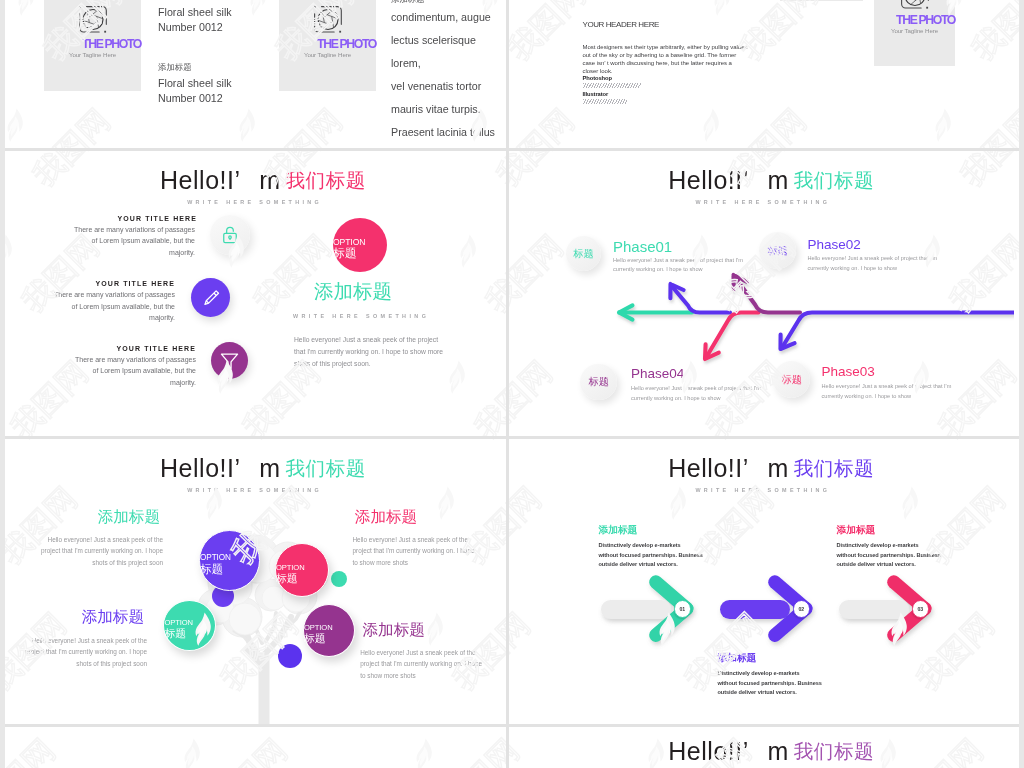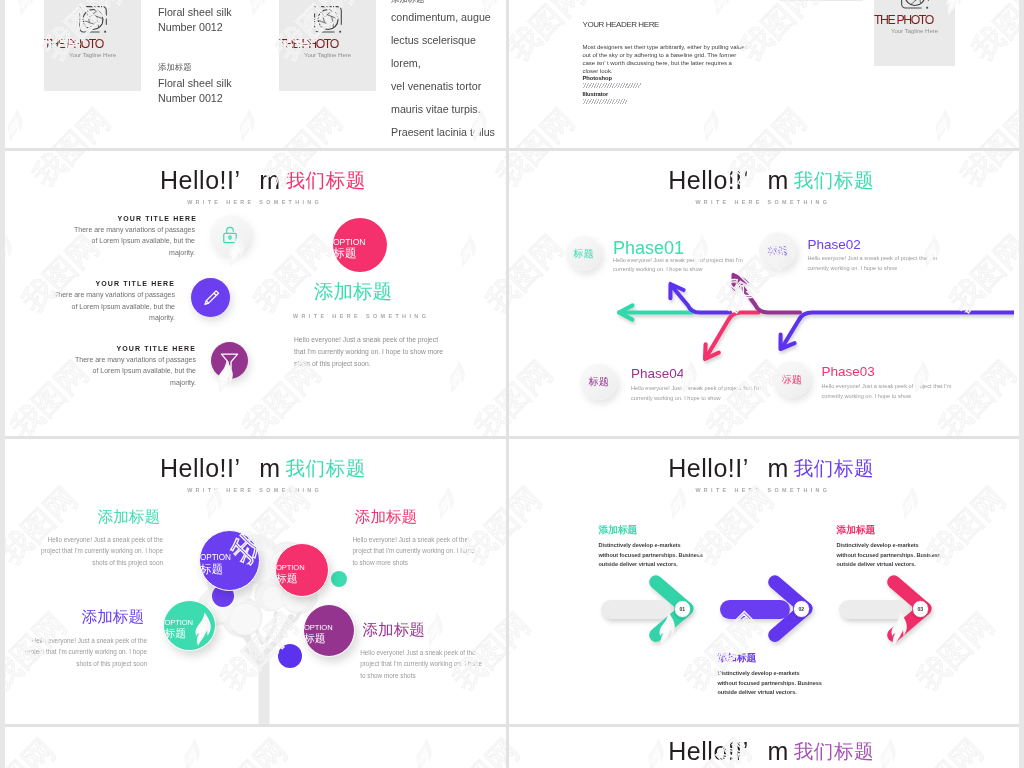--- a/index.html
+++ b/index.html
@@ -17,21 +17,21 @@
       -webkit-text-stroke:1.4px #f4f4f4;color:transparent;
       transform:rotate(-45deg);transform-origin:0 0;white-space:nowrap;}
   .wmmark{position:absolute;width:26px;height:34px;}
 
   
   .hello{font-weight:400;color:#231f20;letter-spacing:0.52px;white-space:nowrap;}
   .whs{letter-spacing:.46em;color:#a9a9ac;font-weight:700;white-space:nowrap;}
 
   
   .photobox{position:absolute;background:#eaeaea;}
-  .photo-title{position:absolute;width:100%;text-align:left;color:#7f1d1d;letter-spacing:.02em;font-weight:400;}
+  .photo-title{position:absolute;width:100%;text-align:right;color:#8b5cf6;letter-spacing:.02em;font-weight:700;}
   .photo-tag{position:absolute;width:100%;text-align:center;color:#8f8f92;letter-spacing:.03em;}
   .s1txt{position:absolute;color:#4a4a4c;line-height:1.45;white-space:pre-line;}
 
   
   .tt{position:absolute;text-align:right;color:#231f20;font-weight:700;letter-spacing:1.1px;white-space:nowrap;font-size:7.0px;padding-right:1.1px;margin-right:-1.1px;}
   .tb{position:absolute;text-align:right;color:#6e6e72;font-size:7.0px;line-height:11.6px;}
   .iconcircle{position:absolute;border-radius:50%;display:flex;align-items:center;justify-content:center;}
   .optcircle{position:absolute;border-radius:50%;display:flex;flex-direction:column;justify-content:center;color:#fff;}
 
   
@@ -195,21 +195,21 @@
           <path d="M224.5 124 L224.7 138.6 M224.5 124 L238.0 130.8" stroke="#95348f"></path>
 
           <path d="M512 161.5 L303 161.5 q-9.5 0 -13.5 8 L274 195" stroke="#5b33ee"></path>
           <path d="M271.5 198 L271.6 183.6 M271.5 198 L285.6 192.2" stroke="#5b33ee"></path>
         </g>
       </svg>
 
       <div class="phasecircle" style="left:57.5px;top:85.5px;width:35px;height:35px">
         <span style="font-size:10.2px;color:#3ddbb0">标题</span>
       </div>
-      <div class="phname" style="left:104.5px;top:87.5px;font-size:18px;color:#3ddbb0">Phase01</div>
+      <div class="phname" style="left:104.5px;top:87.5px;font-size:15px;color:#3ddbb0">Phase01</div>
       <div class="phbody" style="left:104.5px;top:105px;width:152px">Hello everyone! Just a sneak peek of project that I'm currently working on. I hope to show</div>
 
       <div class="phasecircle" style="left:250.7px;top:81.9px;width:36.8px;height:36.8px">
         <span style="font-size:10.2px;color:#6b3ef0">标题</span>
       </div>
       <div class="phname" style="left:298.9px;top:86px;font-size:13.5px;color:#6b3ef0">Phase02</div>
       <div class="phbody" style="left:298.9px;top:103.5px;width:152px">Hello everyone! Just a sneak peek of project that I'm currently working on. I hope to show</div>
 
       <div class="phasecircle" style="left:264.8px;top:210.5px;width:37px;height:37px">
         <span style="font-size:10.2px;color:#f4316d">标题</span>

